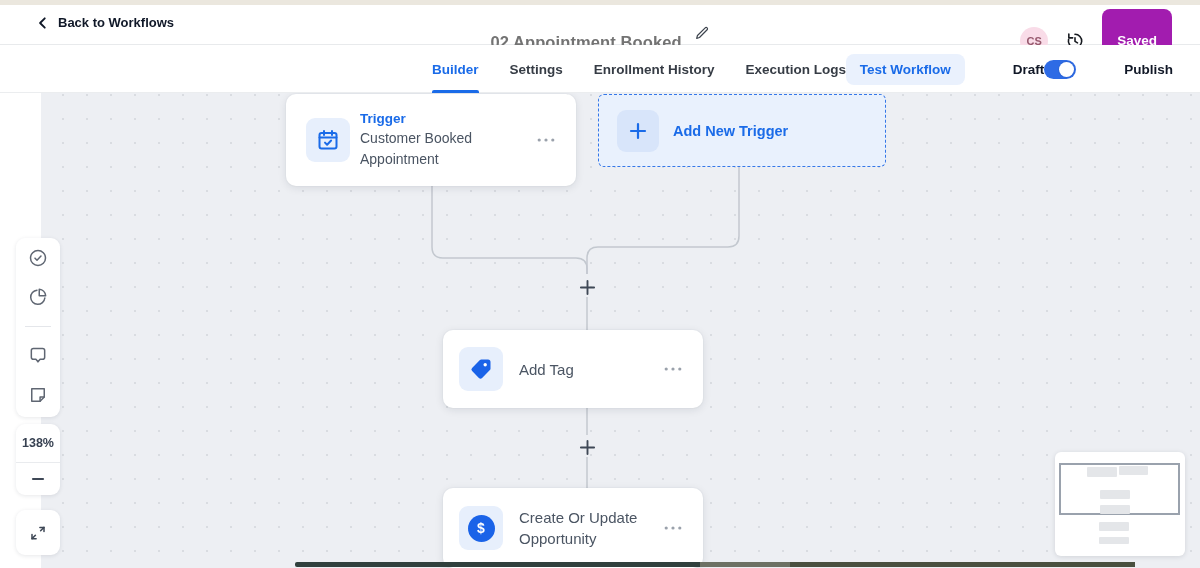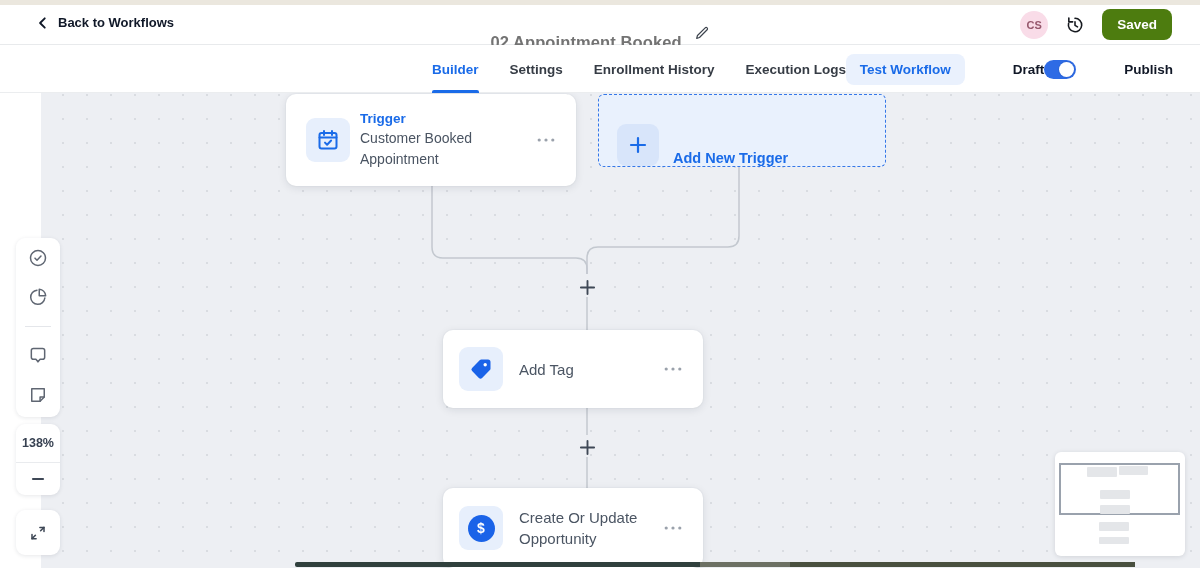--- a/index.html
+++ b/index.html
@@ -14,21 +14,21 @@
   .header { position:absolute; top:5px; left:0; width:1200px; height:40px; background:#fff; border-bottom:1px solid #e8eaec; }
   .back-link { position:absolute; left:36px; top:10px; display:flex; align-items:center; gap:8px; cursor:pointer; }
   .back-link svg { width:14px; height:14px; }
   .back-label { font-size:13px; font-weight:700; color:#101828; }
   .title-wrap { position:absolute; left:0; right:0; top:8px; display:flex; justify-content:center; align-items:center; gap:12px; pointer-events:none; }
   .page-title { font-size:16.5px; font-weight:700; color:#737373; letter-spacing:.1px;margin-top:20px; }
   .pencil { width:16px; height:16px; pointer-events:auto; cursor:pointer; }
   .header-right { position:absolute; right:28px; top:4px; display:flex; align-items:center; gap:16px; }
   .avatar { width:28px; height:28px; border-radius:50%; background:#f9dce8; color:#96586d; font-size:11px; font-weight:700; display:flex; align-items:center; justify-content:center; cursor:pointer; }
   .history-btn { width:22px; height:22px; cursor:pointer; display:flex; align-items:center; justify-content:center; }
-  .saved-btn { background:#4d7c0f; color:#fff; font-size:13.5px; font-weight:700; border:none; border-radius:8px; padding:8px 15px; cursor:pointer; }
+  .saved-btn { background:#a21caf; color:#fff; font-size:13.5px; font-weight:700; border:none; border-radius:8px; padding:24px 15px; cursor:pointer; }
 
   
   .tabbar { position:absolute; top:45px; left:0; width:1200px; height:48px; background:#fff; border-bottom:1px solid #ebedef; }
   .tabs { position:absolute; left:432px; top:0; height:48px; display:flex; gap:31px; align-items:center; }
   .tab { position:relative; height:48px; display:flex; align-items:center; font-size:13.5px; font-weight:600; color:#363c45; cursor:pointer; }
   .tab.active { color:#1a6be8; }
   .tab.active::after { content:""; position:absolute; left:0; right:0; bottom:0; height:3px; background:#1a6be8; border-radius:2px 2px 0 0; }
   .tabbar-right { position:absolute; right:27px; top:0; height:48px; display:flex; align-items:center; }
   .test-workflow-btn { background:#eaf1fd; color:#1a6be8; font-size:13.5px; font-weight:700; border:none; border-radius:8px; padding:8px 14px; cursor:pointer; }
   .draft-label,.publish-label { font-size:13.5px; font-weight:700; color:#111827;margin-left:48px; }
@@ -44,21 +44,21 @@
 
   .node-card { position:absolute; background:#fff; border-radius:10px; box-shadow:0 2px 8px rgba(20,30,50,.10), 0 0 0 1px rgba(20,30,50,.02); display:flex; align-items:center; cursor:pointer; }
   .icon-box { width:44px; height:44px; border-radius:9px; background:#e7effc; display:flex; align-items:center; justify-content:center; flex:none; }
   .dots { position:absolute; right:20px; top:50%; transform:translateY(-50%); width:20px; height:16px; cursor:pointer; display:flex; align-items:center; justify-content:center; }
 
   .trigger-card { left:245px; top:1px; width:290px; height:92px; padding-left:20px; }
   .trigger-texts { margin-left:10px; width:150px; }
   .trigger-badge { color:#1a6be8; font-size:13.5px; font-weight:700; margin-bottom:2px; }
   .trigger-title { color:#4a5462; font-size:14px; line-height:1.45; }
 
-  .add-trigger-box { position:absolute; left:557px; top:1px; width:288px; height:73px; background:#e9f1fd; border:1.5px dashed #3577e8; border-radius:6px; display:flex; align-items:flex-end; padding-left:18px; cursor:pointer; }
+  .add-trigger-box { position:absolute; left:557px; top:1px; width:288px; height:73px; background:#e9f1fd; border:1.5px dashed #3577e8; border-radius:6px; display:flex; align-items:center; padding-left:18px; cursor:pointer; }
   .plus-square { width:42px; height:42px; border-radius:9px; background:#d8e5fa; display:flex; align-items:center; justify-content:center; flex:none; }
   .add-trigger-label { margin-left:14px; color:#1a6be8; font-size:14.5px; font-weight:700; }
 
   .action-card { left:402px; width:260px; height:78px; padding-left:16px; }
   .action-title { margin-left:16px; color:#4b5563; font-size:15px; line-height:1.4; width:150px; }
   .card-add-tag { top:237px; }
   .card-opportunity { top:395px; height:80px; }
   .dollar-circle { width:27px; height:27px; border-radius:50%; background:#1a63e8; color:#fff; font-size:14px; font-weight:700; display:flex; align-items:center; justify-content:center; }
 
   .plus-node { position:absolute; width:18px; height:18px; display:flex; align-items:center; justify-content:center; cursor:pointer; }

